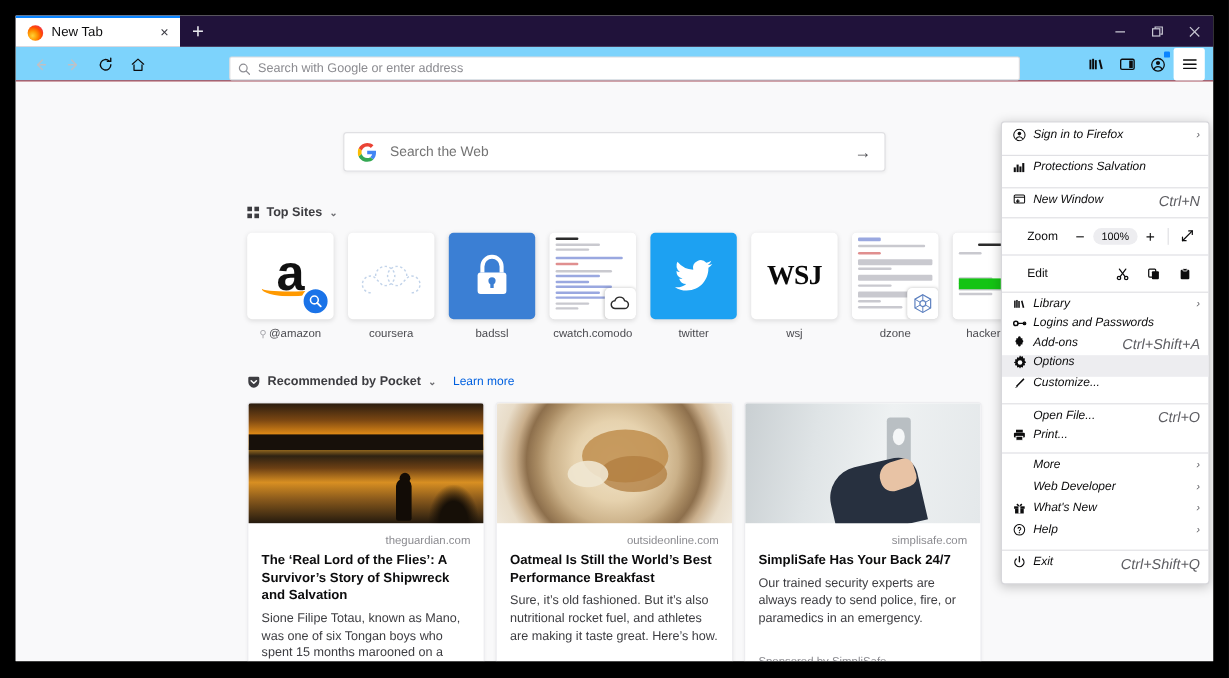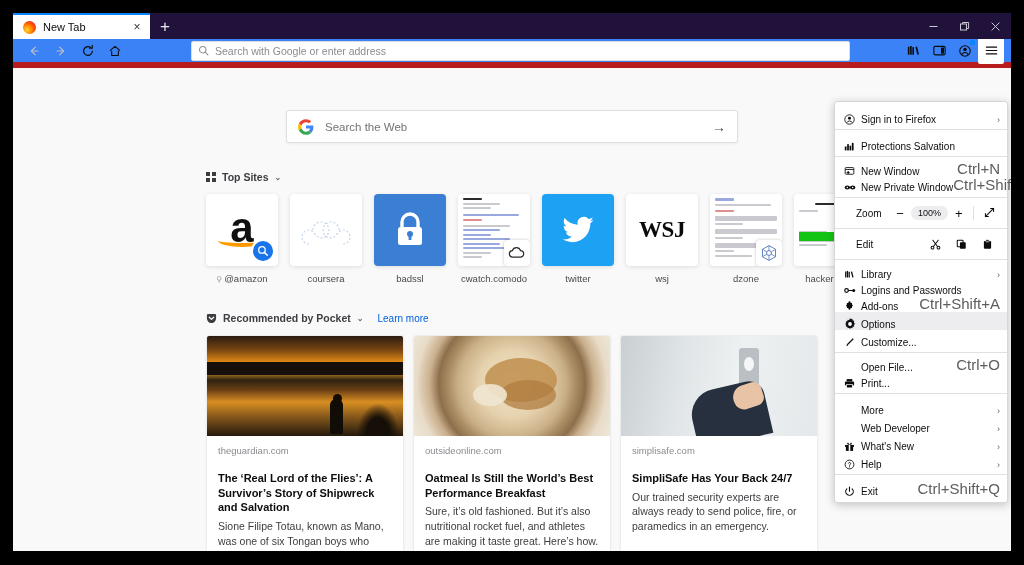--- a/index.html
+++ b/index.html
@@ -57,23 +57,23 @@
   .winctrls div {
     width: 31px; height: 26px;
     display: flex; align-items: center; justify-content: center;
     color: #c9c9d4;
   }
   .winctrls svg { display: block; }
 
   
   .navbar {
     height: 29px;
-    background: #3b82f6;
-    border-bottom: 6px solid #b91c1c;
-    display: flex; align-items: center;
+    background: #7dd3fc;
+    border-bottom: 1px solid #b91c1c;
+    display: flex; align-items: flex-end;
     padding: 0 7px;
   }
   .navbtn {
     width: 27px; height: 27px;
     display: flex; align-items: center; justify-content: center;
     color: #0c0c0d;
   }
   .navbtn.disabled { color: #c0c0c4; }
   .urlbar {
     flex: 1; height: 20px;
@@ -185,21 +185,21 @@
   .card {
     width: 198px;
     background: #fff;
     border: 1px solid #ededf0;
     border-radius: 3px;
     overflow: hidden;
     box-shadow: 0 1px 3px rgba(0,0,0,.05);
   }
   .card .thumb { width: 100%; height: 100px; position: relative; overflow: hidden; }
   .card .body { padding: 9px 11px 12px 11px; }
-  .card .dom { font-size: 9.5px; color: #8b8b90; margin-bottom: 15px; }
+  .card .dom { font-size: 9.5px; color: #8b8b90; margin-bottom: 4px; text-align: right; }
   .card .ttl { font-size: 11px; font-weight: bold; color: #0c0c0d; line-height: 1.33; margin-bottom: 4px; }
   .card .exc { font-size: 10.5px; color: #3d3d41; line-height: 1.4; }
   .card .spons { font-size: 9.5px; color: #8b8b90; margin-top: 23px; }
 
   .th-sunset { background: linear-gradient(180deg,#2a1c10 0%,#7a4612 14%,#e08a16 26%,#f0a82a 34%,#2e2212 44%,#6b3f14 54%,#d88f22 66%,#8a5a1c 80%,#241a0e 100%); }
   .th-sunset .figure { position: absolute; left: 63%; bottom: 2px; width: 13px; height: 35px; background: #120c06; border-radius: 6px 6px 2px 2px; }
   .th-sunset .head { position: absolute; left: 64.2%; bottom: 33px; width: 9px; height: 9px; border-radius: 50%; background: #120c06; }
   .th-sunset .reeds { position: absolute; right: 4px; bottom: 0; width: 42px; height: 32px;
     background: radial-gradient(ellipse at 50% 100%, #160f07 0%, #160f07 40%, transparent 72%); }
   .th-sunset .treeline { position: absolute; left: 0; right: 0; top: 26px; height: 13px; background: #17100a; }
@@ -223,30 +223,31 @@
     background: #fff;
     border: 1px solid #d7d7db;
     border-radius: 3px;
     box-shadow: 0 2px 10px rgba(0,0,0,.22);
     padding: 5px 0;
     z-index: 50;
     font-size: 10px;
     color: #0c0c0d;
   }
   .mi {
-    display: flex; align-items: flex-end;
+    display: flex; align-items: flex-start;
     height: 16px;
     padding: 0 7px 0 9px;
     white-space: nowrap;
+    font-style: italic;
   }
   .mi.tall { height: 18px; }
   .mi.hover { background: #ededf0; }
   .mi .mico { width: 14px; flex: 0 0 14px; display: flex; align-items: center; justify-content: flex-start; color: #0c0c0d; }
   .mi .mlabel { flex: 1; padding-left: 3px; }
-  .mi .mshort { color: #5c5c61; font-size: 15px; }
+  .mi .mshort { color: #5c5c61; font-size: 12px; }
   .mi .mchev { color: #5c5c61; font-size: 9px; padding-left: 6px; }
   .msep { height: 1px; background: #e0e0e4; margin: 4px 0; }
   .mrow {
     display: flex; align-items: center;
     height: 22px; padding: 0 7px 0 9px;
   }
   .mrow .mrlabel { width: 46px; padding-left: 12px; }
   .mrow .zbtn { width: 22px; text-align: center; font-size: 13px; color: #0c0c0d; line-height: 1; }
   .zoomval {
     background: #ededf0; border-radius: 9px;
@@ -620,33 +621,20 @@
               <rect x="1.5" y="2" width="11" height="8.5" rx="1.2" fill="none" stroke="#0c0c0d" stroke-width="1.1"></rect>
               <line x1="1.5" y1="4.4" x2="12.5" y2="4.4" stroke="#0c0c0d" stroke-width="1.1"></line>
               <line x1="3.4" y1="8.4" x2="7.2" y2="8.4" stroke="#0c0c0d" stroke-width="1.3"></line>
               <line x1="5.3" y1="6.5" x2="5.3" y2="10.3" stroke="#0c0c0d" stroke-width="1.3"></line>
             </svg>
         </span>
         <span class="mlabel">New Window</span>
         <span class="mshort">Ctrl+N</span>
       </div>
 
-      <div class="mi">
-        <span class="mico">
-          <svg width="12" height="11" viewBox="0 0 16 14" fill="#0c0c0d">
-              <ellipse cx="4.4" cy="7" rx="3.5" ry="2.6"></ellipse>
-              <ellipse cx="11.6" cy="7" rx="3.5" ry="2.6"></ellipse>
-              <rect x="6.6" y="6" width="2.8" height="2"></rect>
-              <circle cx="4.4" cy="7" r="1.1" fill="#fff"></circle>
-              <circle cx="11.6" cy="7" r="1.1" fill="#fff"></circle>
-            </svg>
-        </span>
-        <span class="mlabel">New Private Window</span>
-        <span class="mshort">Ctrl+Shift+P</span>
-      </div>
 
 
       <div class="msep"></div>
 
       <div class="mrow">
         <span class="mrlabel">Zoom</span>
         <span class="zbtn">−</span>
         <span class="zoomval">100%</span>
         <span class="zbtn">+</span>
         <span class="vdiv"></span>

